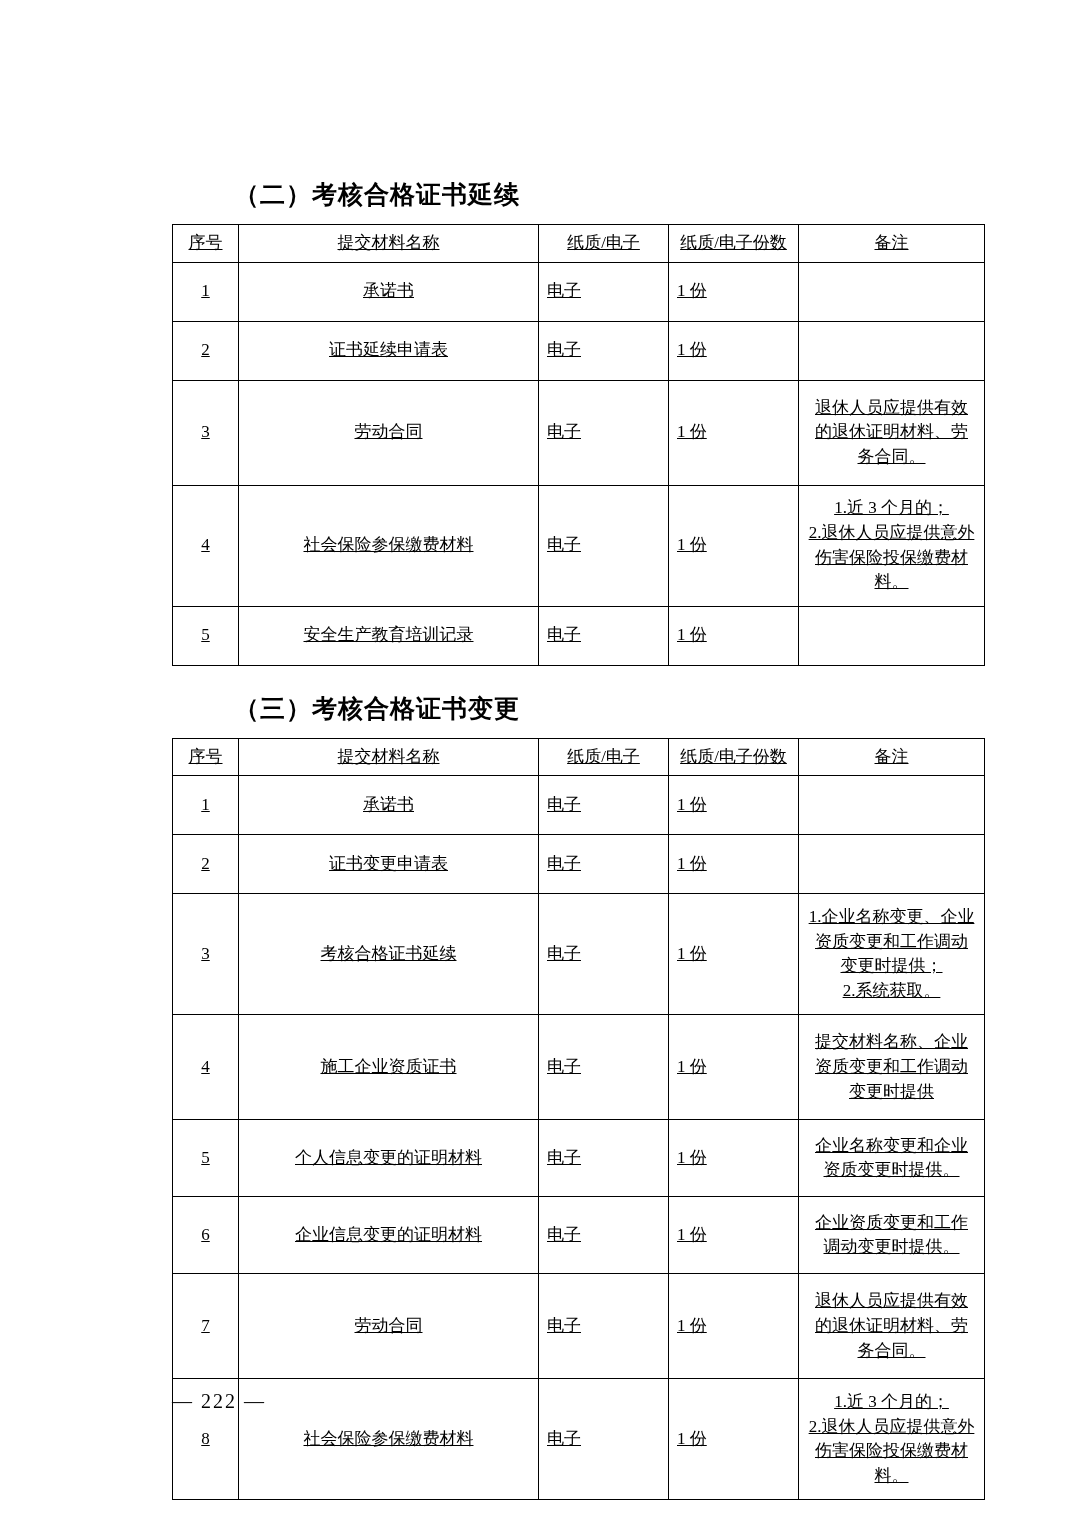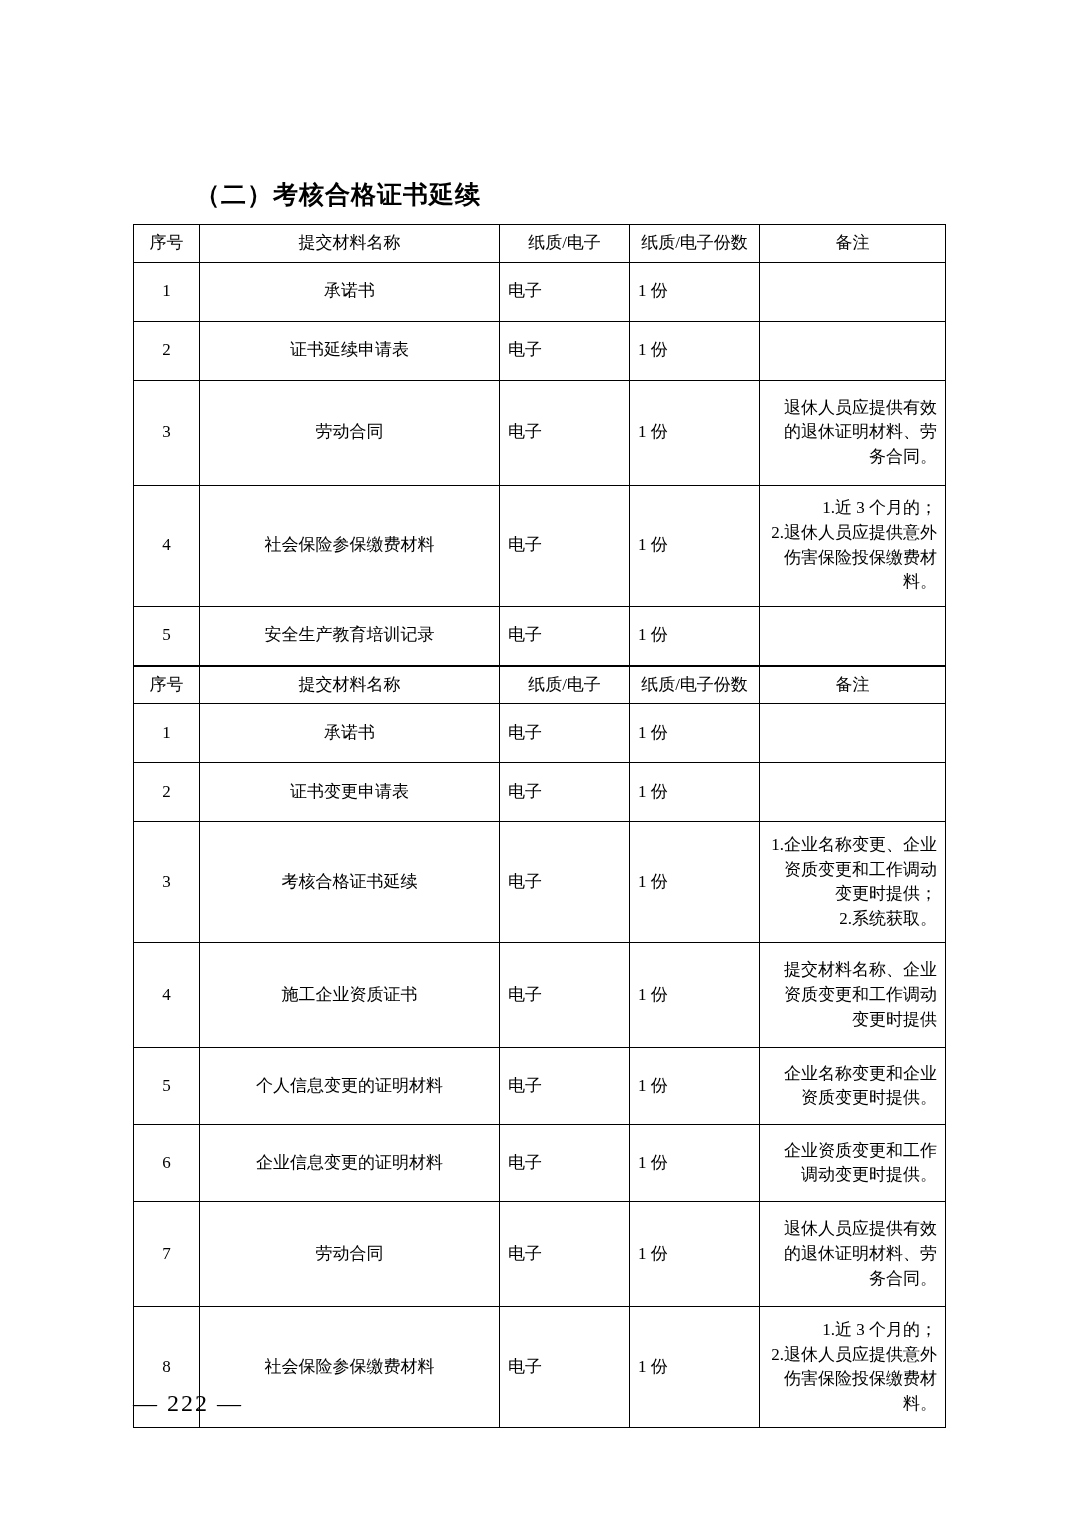--- a/index.html
+++ b/index.html
@@ -14,20 +14,21 @@
     color: #000000;
     position: relative;
     overflow: hidden;
   }
   .page {
     position: relative;
     width: 954px;
     height: 1520px;
     box-sizing: border-box;
     padding: 6px;
+    margin-left: 39px;
   }
   .content {
     position: absolute;
     left: 133px;
     top: 180px;
     width: 812px;
   }
   .section-title {
     font-family: "Liberation Serif", "DejaVu Serif", serif;
     font-size: 25px;
@@ -38,52 +39,53 @@
     white-space: nowrap;
   }
   .section-title.second {
     margin-top: 28px;
   }
   table.doc-table {
     border-collapse: collapse;
     width: 812px;
     table-layout: fixed;
     margin: 0 0 0 0;
+    text-decoration: underline;
   }
   table.doc-table td, table.doc-table th {
     border: 1px solid #000000;
     font-size: 17px;
     font-weight: normal;
     padding: 6px 8px;
     vertical-align: middle;
     line-height: 1.45;
   }
   col.c-idx { width: 66px; }
   col.c-name { width: 300px; }
   col.c-type { width: 130px; }
   col.c-count { width: 130px; }
   col.c-note { width: 186px; }
 
   td.idx { text-align: center; }
   td.name { text-align: center; }
   td.type { }
   td.count { }
-  td.note { text-align: right; padding-left: 9px; padding-right: 6px; }
+  td.note { text-align: center; padding-left: 9px; padding-right: 6px; }
   th.head { text-align: center; font-weight: normal; }
 
   .row-tall td { height: 92px; }
   .row-xtall td { height: 108px; }
   .row-mid td { height: 64px; }
   .row-small td { height: 46px; }
 
   .page-number {
     position: absolute;
     left: 133px;
     top: 1390px;
-    font-size: 24px;
+    font-size: 20px;
     letter-spacing: 2px;
   }
 </style>
 </head>
 <body>
 
 <div class="page">
   <div class="content">
 
     <div class="section-title">（二）考核合格证书延续</div>
@@ -136,20 +138,21 @@
         <tr class="row-small">
           <td class="idx">5</td>
           <td class="name">安全生产教育培训记录</td>
           <td class="type">电子</td>
           <td class="count">1 份</td>
           <td class="note"></td>
         </tr>
       </tbody>
     </table>
 
+    <div class="section-title second">（三）考核合格证书变更</div>
     <table class="doc-table">
       <colgroup>
         <col class="c-idx">
           <col class="c-name">
           <col class="c-type">
           <col class="c-count">
           <col class="c-note">
       </colgroup>
       <thead>
         <tr>

